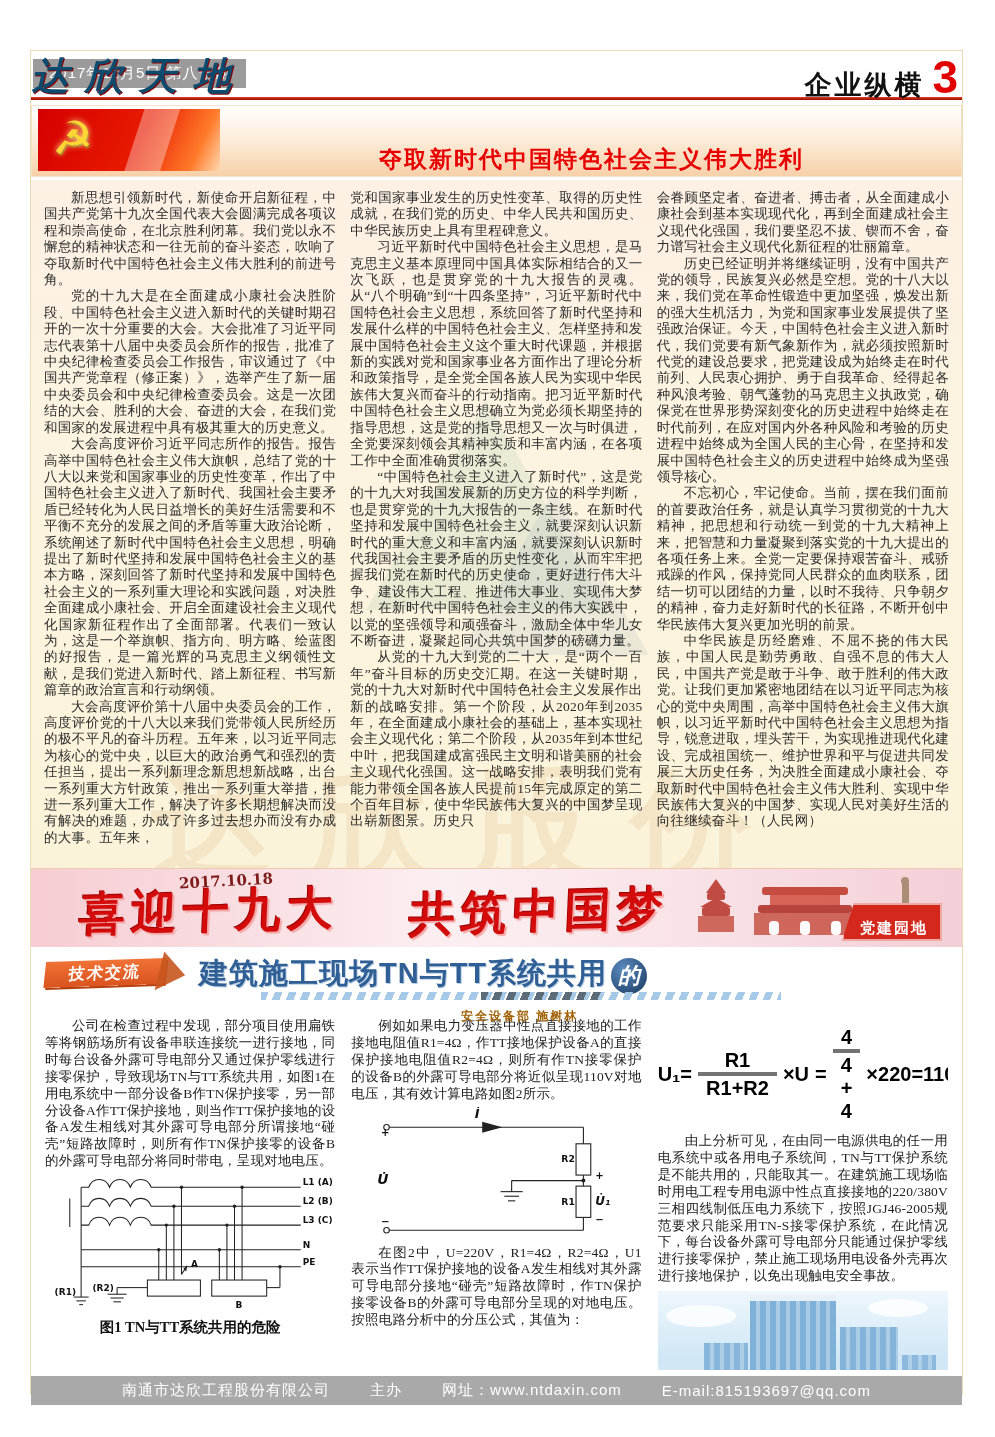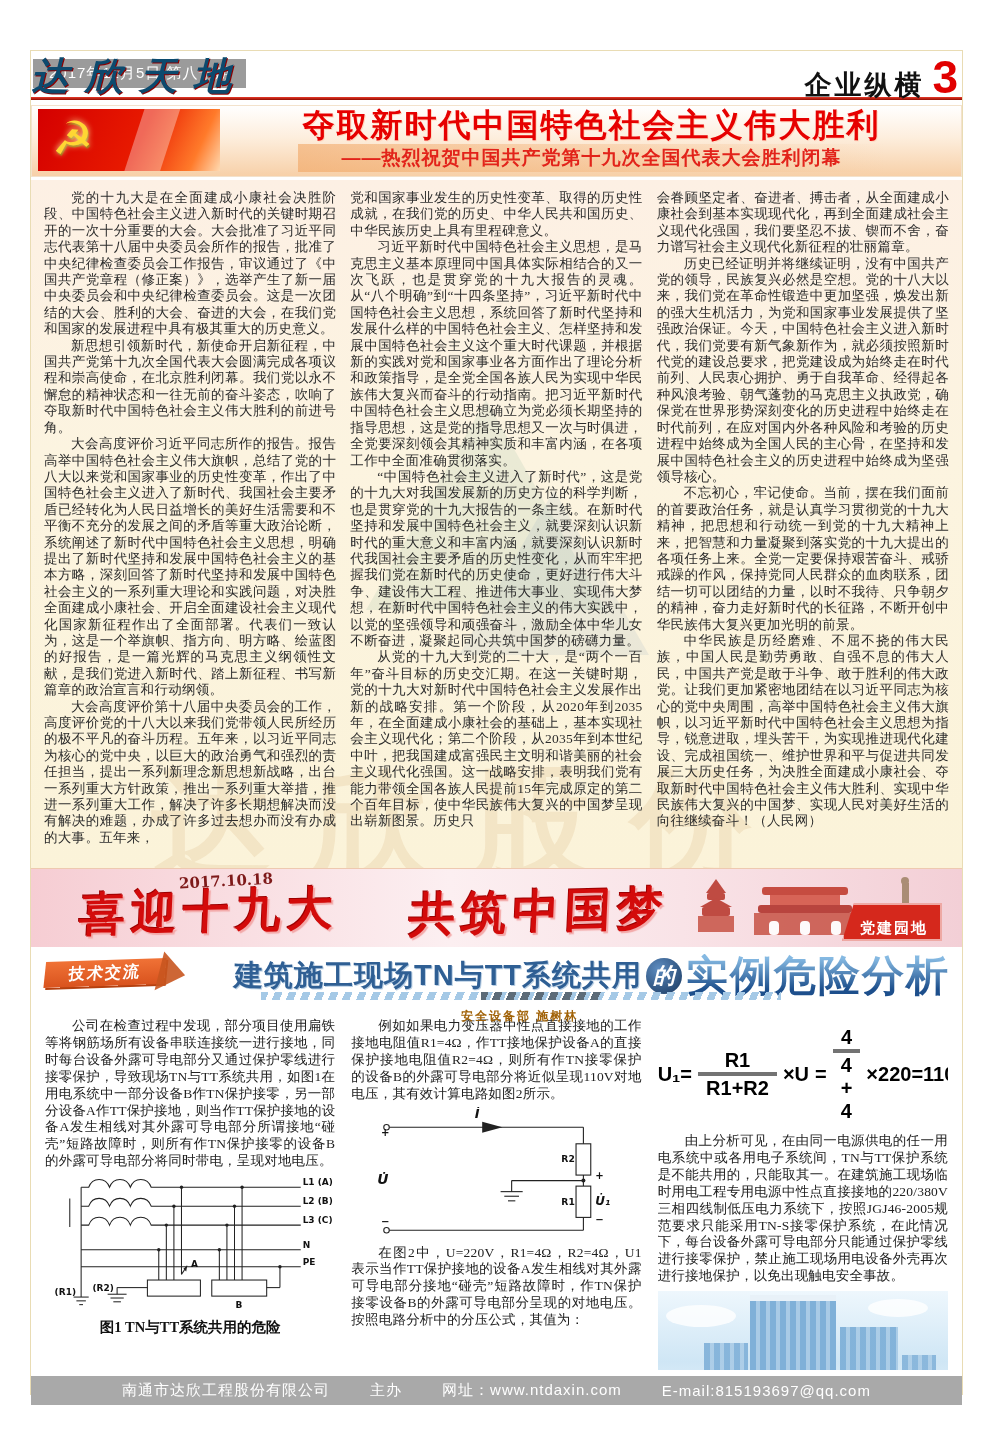--- a/index.html
+++ b/index.html
@@ -26,22 +26,22 @@
   .headline{position:relative;height:72px;margin:5px 0 3px 0;flex:0 0 auto;
             background:linear-gradient(180deg,#ffffff 0%,#fdeedd 45%,#f7d0a8 100%);
             border:1px solid #f3e2cc;box-sizing:border-box;}
   .flag{position:absolute;left:6px;top:3px;width:182px;height:62px;overflow:hidden;
         background:linear-gradient(115deg,#d40000 0%,#e81a00 55%,#ff7a2a 85%,#ffd9b0 100%);}
   .flag .emblem{position:absolute;left:14px;top:2px;font-size:46px;color:#ffd633;
                 text-shadow:0 0 6px #fff2a0,1px 2px 1px #9a6a00;}
   .flag .shine{position:absolute;left:96px;top:-20px;width:34px;height:110px;background:rgba(255,255,255,.35);
                transform:rotate(18deg);}
   .hl-text{margin-left:190px;text-align:center;}
-  .hl-title{font-family:Liberation Serif, serif;font-weight:bold;font-size:32px;line-height:38px;
-            color:#e60000;letter-spacing:2px;text-shadow:1px 1px 0 #ffd9c0;}
+  .hl-title{font-family:Liberation Mono, monospace;font-weight:bold;font-size:23px;line-height:38px;
+            color:#e60000;letter-spacing:2px;text-shadow:1px 1px 0 #ffd9c0;margin-top:36px;}
   .hl-sub{display:inline-block;font-family:"Liberation Sans",sans-serif;font-weight:bold;font-size:19px;
           color:#e2231a;letter-spacing:1px;padding:1px 44px;
           background:linear-gradient(90deg,rgba(240,160,90,.55),rgba(255,255,255,0));}
 
   
   .main-cols{position:relative;height:688px;flex:0 0 auto;box-sizing:border-box;
              background:linear-gradient(180deg,#fdf0e4 0%,#fcf4e0 40%,#fbf3d9 100%);
              display:flex;gap:14px;padding:10px 13px;overflow:hidden;}
   .news-col{flex:1 1 0;overflow:hidden;position:relative;z-index:2;}
   .news-col p{margin:0;text-indent:2em;text-align:justify;font-size:13.5px;line-height:16.4px;
@@ -74,21 +74,21 @@
 
   
   .tech-head{position:relative;height:62px;flex:0 0 auto;background:#fff;margin-top:5px;}
   .tech-tag{position:absolute;left:14px;top:8px;width:120px;height:26px;background:linear-gradient(#f07236,#d9531e);
             color:#fff;font-family:"Liberation Sans",sans-serif;font-weight:bold;font-size:16px;
             letter-spacing:2px;display:flex;align-items:center;justify-content:center;
             transform:skewX(-8deg) rotate(-2deg);box-shadow:2px 2px 0 #b5400f;}
   .tech-tag-fold{position:absolute;left:128px;top:2px;width:0;height:0;
                  border-left:26px solid #c8551f;border-top:18px solid transparent;border-bottom:22px solid transparent;
                  transform:rotate(14deg);opacity:.9;}
-  .tech-titles{position:absolute;left:168px;top:2px;display:flex;align-items:center;margin-left:35px;}
+  .tech-titles{position:absolute;left:168px;top:2px;display:flex;align-items:flex-end;}
   .tt-main{font-family:"Liberation Sans",sans-serif;font-weight:bold;font-size:29px;letter-spacing:1px;
            color:#2f5f94;text-shadow:1px 1px 0 #b9cfe4;}
   .tt-de{width:36px;height:36px;border-radius:50%;margin:0 4px;flex:0 0 auto;
          background:radial-gradient(circle at 35% 30%,#5d8cc0,#17365d);color:#fff;
          font-family:"DejaVu Serif",serif;font-style:italic;font-size:22px;font-weight:bold;
          display:flex;align-items:center;justify-content:center;}
   .tt-emph{font-family:"Liberation Sans",sans-serif;font-weight:bold;font-size:42px;line-height:44px;
            letter-spacing:2px;background:linear-gradient(#85b9e2 10%,#1d4f8c 80%);
            -webkit-background-clip:text;background-clip:text;color:transparent;}
   .tt-dashes{position:absolute;left:230px;top:40px;width:520px;height:8px;
@@ -158,22 +158,22 @@
         <div class="hl-title">夺取新时代中国特色社会主义伟大胜利</div>
         <div class="hl-sub">——热烈祝贺中国共产党第十九次全国代表大会胜利闭幕</div>
       </div>
     </div>
 
     <div class="main-cols">
       <span class="wm-tri t1"></span>
       <span class="wm-tri t2"></span>
       <div class="wm-text">达欣股份</div>
       <div class="news-col">
+        <p>新思想引领新时代，新使命开启新征程，中国共产党第十九次全国代表大会圆满完成各项议程和崇高使命，在北京胜利闭幕。我们党以永不懈怠的精神状态和一往无前的奋斗姿态，吹响了夺取新时代中国特色社会主义伟大胜利的前进号角。</p>
         <p>党的十九大是在全面建成小康社会决胜阶段、中国特色社会主义进入新时代的关键时期召开的一次十分重要的大会。大会批准了习近平同志代表第十八届中央委员会所作的报告，批准了中央纪律检查委员会工作报告，审议通过了《中国共产党章程（修正案）》，选举产生了新一届中央委员会和中央纪律检查委员会。这是一次团结的大会、胜利的大会、奋进的大会，在我们党和国家的发展进程中具有极其重大的历史意义。</p>
-        <p>新思想引领新时代，新使命开启新征程，中国共产党第十九次全国代表大会圆满完成各项议程和崇高使命，在北京胜利闭幕。我们党以永不懈怠的精神状态和一往无前的奋斗姿态，吹响了夺取新时代中国特色社会主义伟大胜利的前进号角。</p>
         <p>大会高度评价习近平同志所作的报告。报告高举中国特色社会主义伟大旗帜，总结了党的十八大以来党和国家事业的历史性变革，作出了中国特色社会主义进入了新时代、我国社会主要矛盾已经转化为人民日益增长的美好生活需要和不平衡不充分的发展之间的矛盾等重大政治论断，系统阐述了新时代中国特色社会主义思想，明确提出了新时代坚持和发展中国特色社会主义的基本方略，深刻回答了新时代坚持和发展中国特色社会主义的一系列重大理论和实践问题，对决胜全面建成小康社会、开启全面建设社会主义现代化国家新征程作出了全面部署。代表们一致认为，这是一个举旗帜、指方向、明方略、绘蓝图的好报告，是一篇光辉的马克思主义纲领性文献，是我们党进入新时代、踏上新征程、书写新篇章的政治宣言和行动纲领。</p>
         <p>大会高度评价第十八届中央委员会的工作，高度评价党的十八大以来我们党带领人民所经历的极不平凡的奋斗历程。五年来，以习近平同志为核心的党中央，以巨大的政治勇气和强烈的责任担当，提出一系列新理念新思想新战略，出台一系列重大方针政策，推出一系列重大举措，推进一系列重大工作，解决了许多长期想解决而没有解决的难题，办成了许多过去想办而没有办成的大事。五年来，</p>
       </div>
       <div class="news-col">
         <p class="cont">党和国家事业发生的历史性变革、取得的历史性成就，在我们党的历史、中华人民共和国历史、中华民族历史上具有里程碑意义。</p>
         <p>习近平新时代中国特色社会主义思想，是马克思主义基本原理同中国具体实际相结合的又一次飞跃，也是贯穿党的十九大报告的灵魂。从“八个明确”到“十四条坚持”，习近平新时代中国特色社会主义思想，系统回答了新时代坚持和发展什么样的中国特色社会主义、怎样坚持和发展中国特色社会主义这个重大时代课题，并根据新的实践对党和国家事业各方面作出了理论分析和政策指导，是全党全国各族人民为实现中华民族伟大复兴而奋斗的行动指南。把习近平新时代中国特色社会主义思想确立为党必须长期坚持的指导思想，这是党的指导思想又一次与时俱进，全党要深刻领会其精神实质和丰富内涵，在各项工作中全面准确贯彻落实。</p>
         <p>“中国特色社会主义进入了新时代”，这是党的十九大对我国发展新的历史方位的科学判断，也是贯穿党的十九大报告的一条主线。在新时代坚持和发展中国特色社会主义，就要深刻认识新时代的重大意义和丰富内涵，就要深刻认识新时代我国社会主要矛盾的历史性变化，从而牢牢把握我们党在新时代的历史使命，更好进行伟大斗争、建设伟大工程、推进伟大事业、实现伟大梦想，在新时代中国特色社会主义的伟大实践中，以党的坚强领导和顽强奋斗，激励全体中华儿女不断奋进，凝聚起同心共筑中国梦的磅礴力量。</p>
         <p>从党的十九大到党的二十大，是“两个一百年”奋斗目标的历史交汇期。在这一关键时期，党的十九大对新时代中国特色社会主义发展作出新的战略安排。第一个阶段，从2020年到2035年，在全面建成小康社会的基础上，基本实现社会主义现代化；第二个阶段，从2035年到本世纪中叶，把我国建成富强民主文明和谐美丽的社会主义现代化强国。这一战略安排，表明我们党有能力带领全国各族人民提前15年完成原定的第二个百年目标，使中华民族伟大复兴的中国梦呈现出崭新图景。历史只</p>
       </div>
       <div class="news-col">
@@ -211,21 +211,20 @@
       </svg>
       <div class="pb-tag">党建园地</div>
     </div>
 
     <div class="tech-head">
       <div class="tech-tag">技术交流</div>
       <span class="tech-tag-fold"></span>
       <div class="tech-titles">
         <span class="tt-main">建筑施工现场TN与TT系统共用</span>
         <span class="tt-de">的</span>
-        <span class="tt-emph">实例危险分析</span>
       </div>
       <div class="tt-dashes">
           <span class="dark"></span>
         </div>
       <div class="tech-byline">安全设备部  施树林</div>
     </div>
 
     <div class="tech-cols">
 
       <div class="tech-col">

